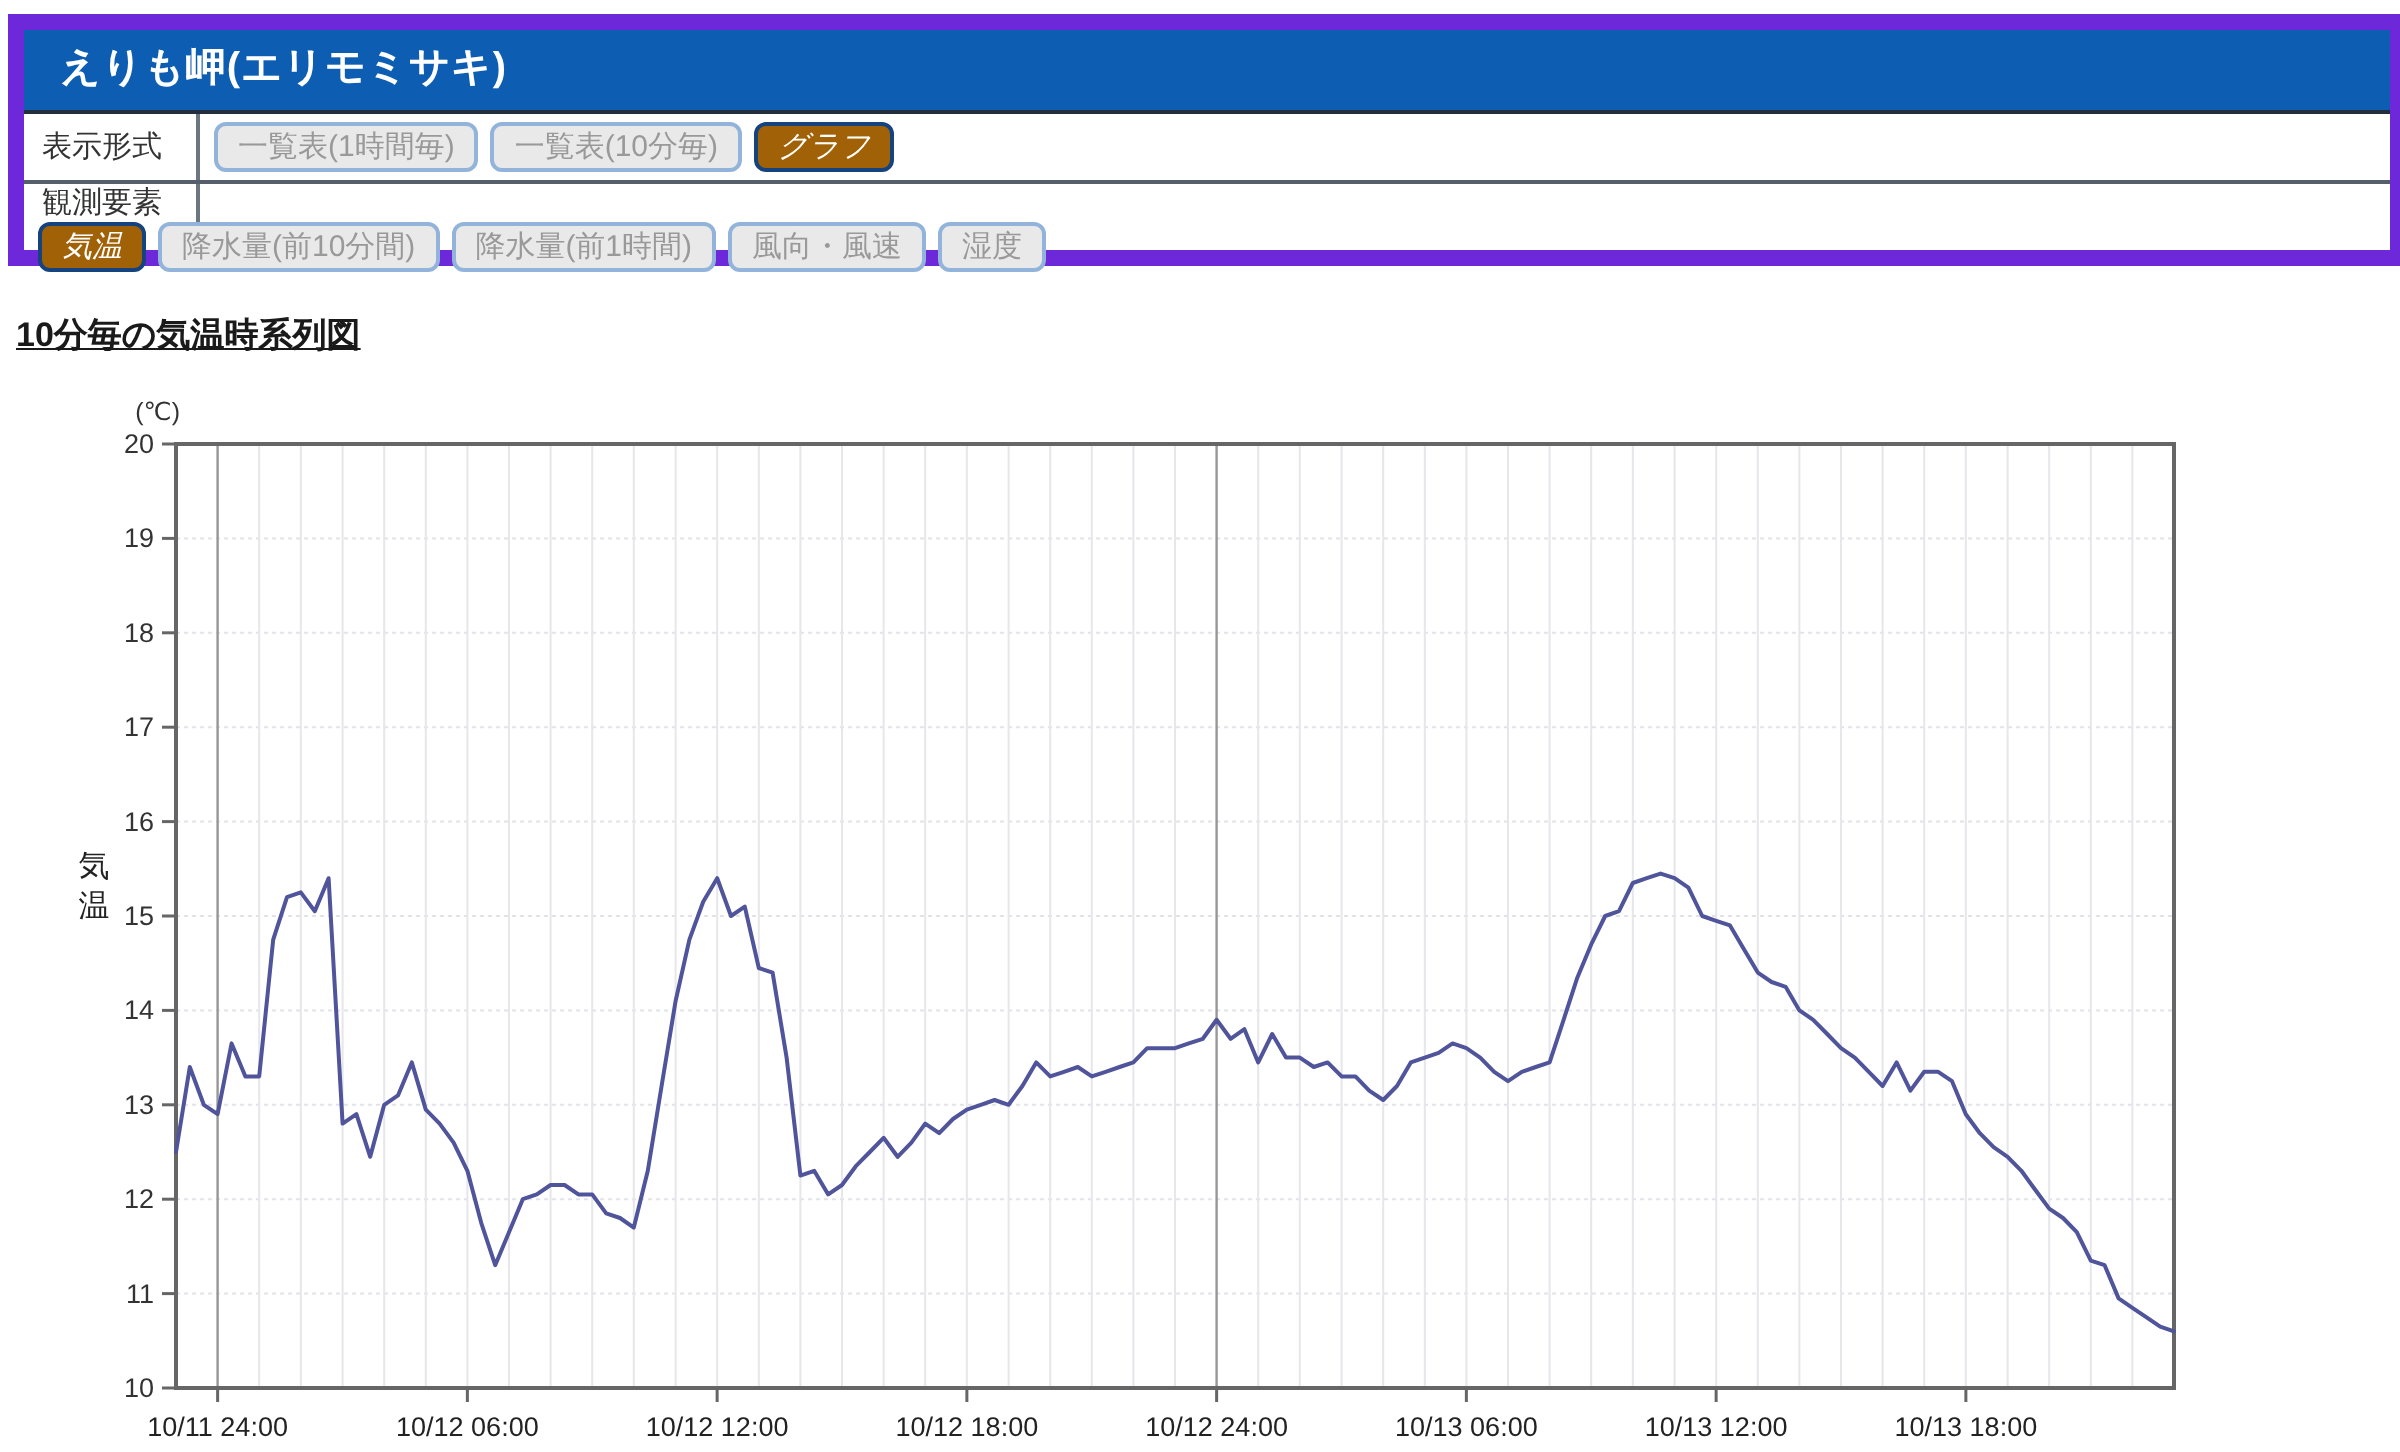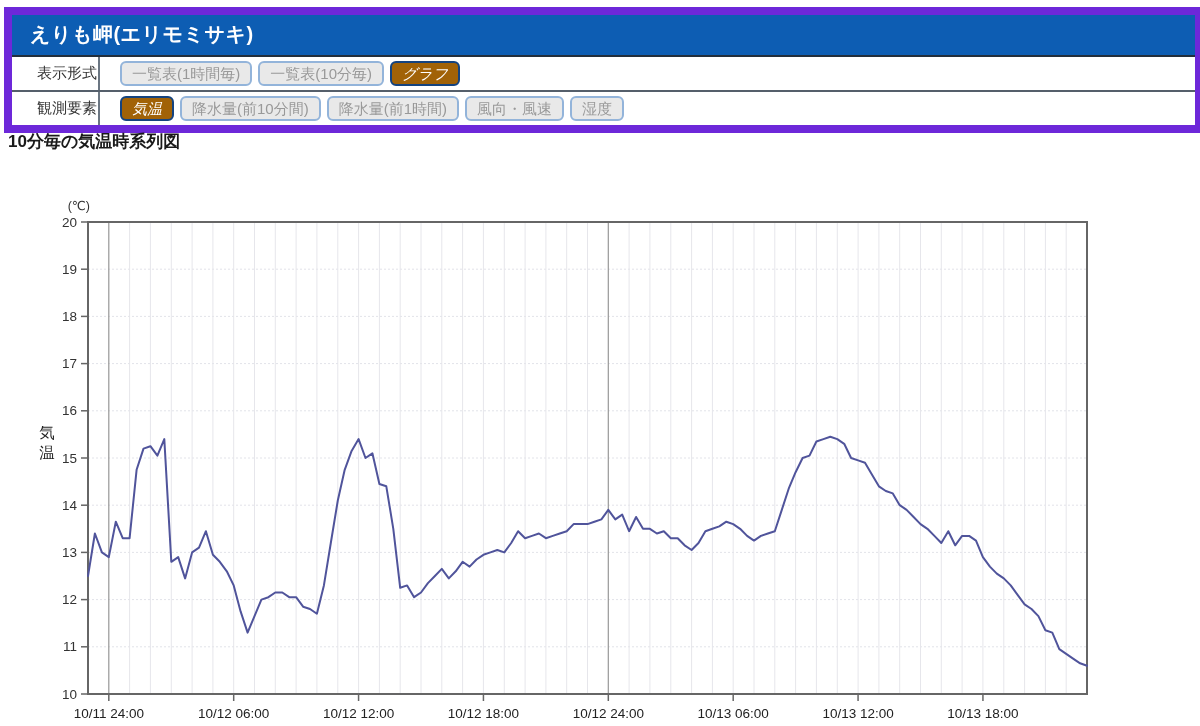--- a/index.html
+++ b/index.html
@@ -6,32 +6,32 @@
   body{width:1200px;height:726px;position:relative;overflow:hidden;
        font-family:"Liberation Sans","DejaVu Sans",sans-serif;}
 
   .panel{position:absolute;left:4px;top:7px;width:1183px;
          border:8px solid #6d28d9;background:#fff;}
   .panel-header{background:#0d5db3;color:#fff;padding:8px 10px 9px 18px;
                 border-bottom:2px solid #222e3c;}
   .station-title{font-size:20px;font-weight:bold;letter-spacing:.5px;line-height:1.15;}
   .station-coords{font-size:13.5px;margin-top:3px;}
   .panel-row{display:flex;align-items:stretch;background:#fff;height:33px;}
-  .panel-row + .panel-row{border-top:2px solid #555f6b;}
+  .panel-row + .panel-row{border-top:2px solid #555f6b;flex-direction:column;}
   .row-label{width:88px;flex:none;display:flex;align-items:center;
-             padding-left:25px;font-size:15px;color:#333;
+             padding-left:9px;font-size:15px;color:#333;
              border-right:2px solid #6b7682;box-sizing:border-box;}
-  .row-buttons{display:flex;align-items:center;gap:6px;padding-left:20px;}
+  .row-buttons{display:flex;align-items:center;gap:6px;padding-left:7px;}
   .btn{font-family:inherit;font-size:15px;line-height:1;height:25px;
        padding:0 10px;border-radius:6px;border:2px solid #93b4da;
        background:#e9e9e9;color:#999;cursor:pointer;white-space:nowrap;}
   .btn.selected{background:#a16207;border-color:#14437f;color:#fff;font-style:italic;}
 
-  .chart-title{position:absolute;left:8px;top:130px;margin:0;
-               font-size:17px;font-weight:bold;color:#1a1a1a;}
+  .chart-title{position:absolute;left:8px;top:156px;margin:0;
+               font-size:17px;font-weight:bold;color:#1a1a1a;text-decoration:underline;}
   #chart{position:absolute;left:0;top:190px;}
   text{font-family:"Liberation Sans","DejaVu Sans",sans-serif;}
 </style>
 </head>
 <body>
 
 <div class="panel">
   <div class="panel-header">
     <div class="station-title">えりも岬(エリモミサキ)</div>
   </div>

